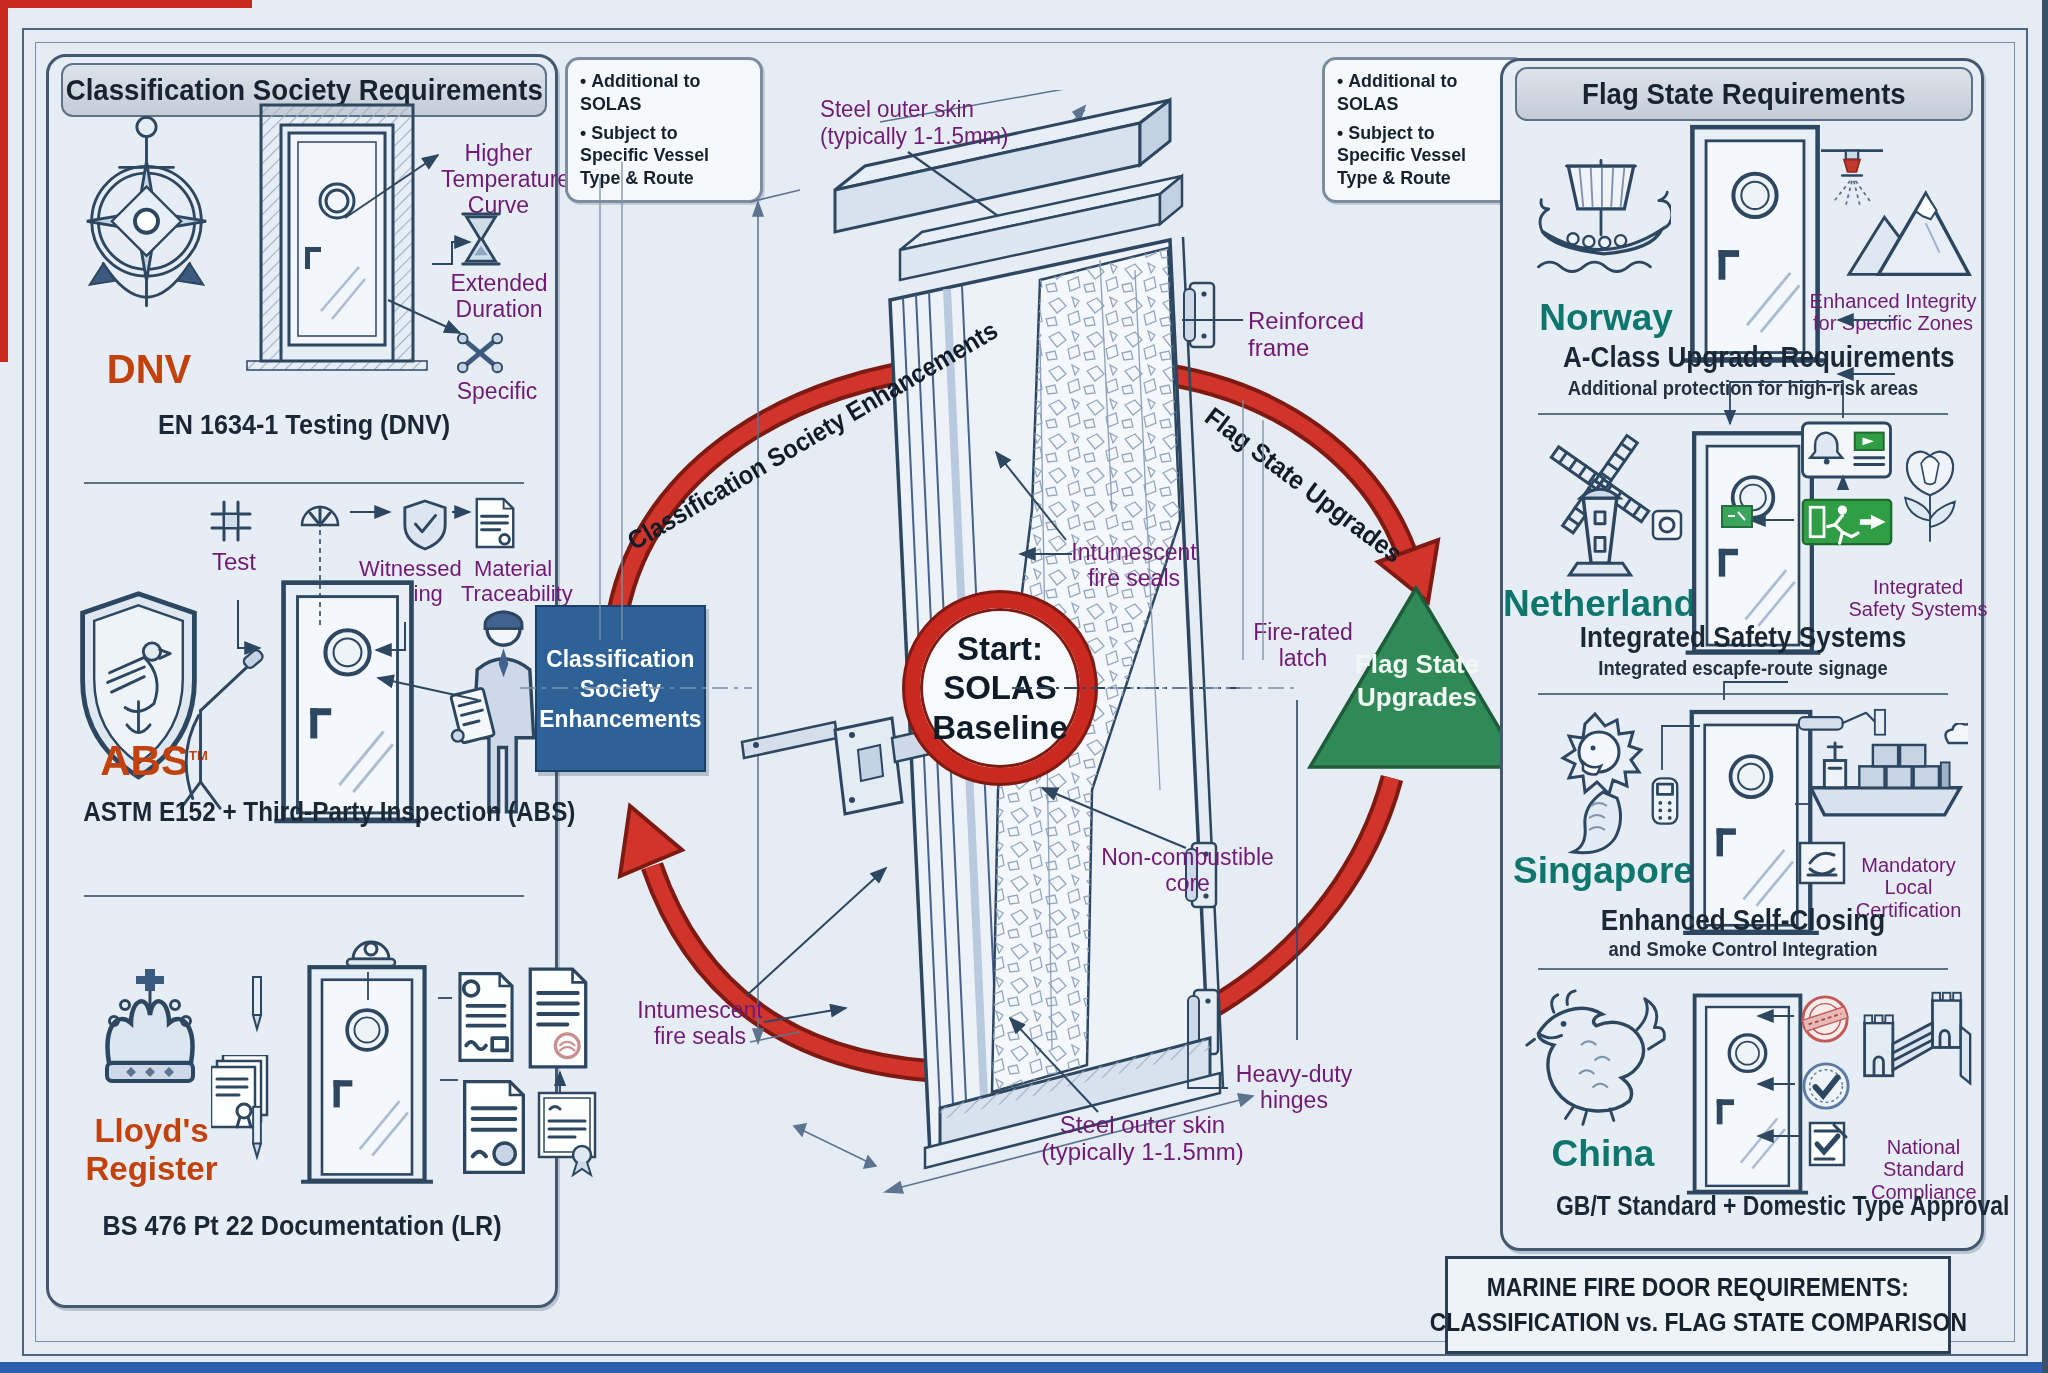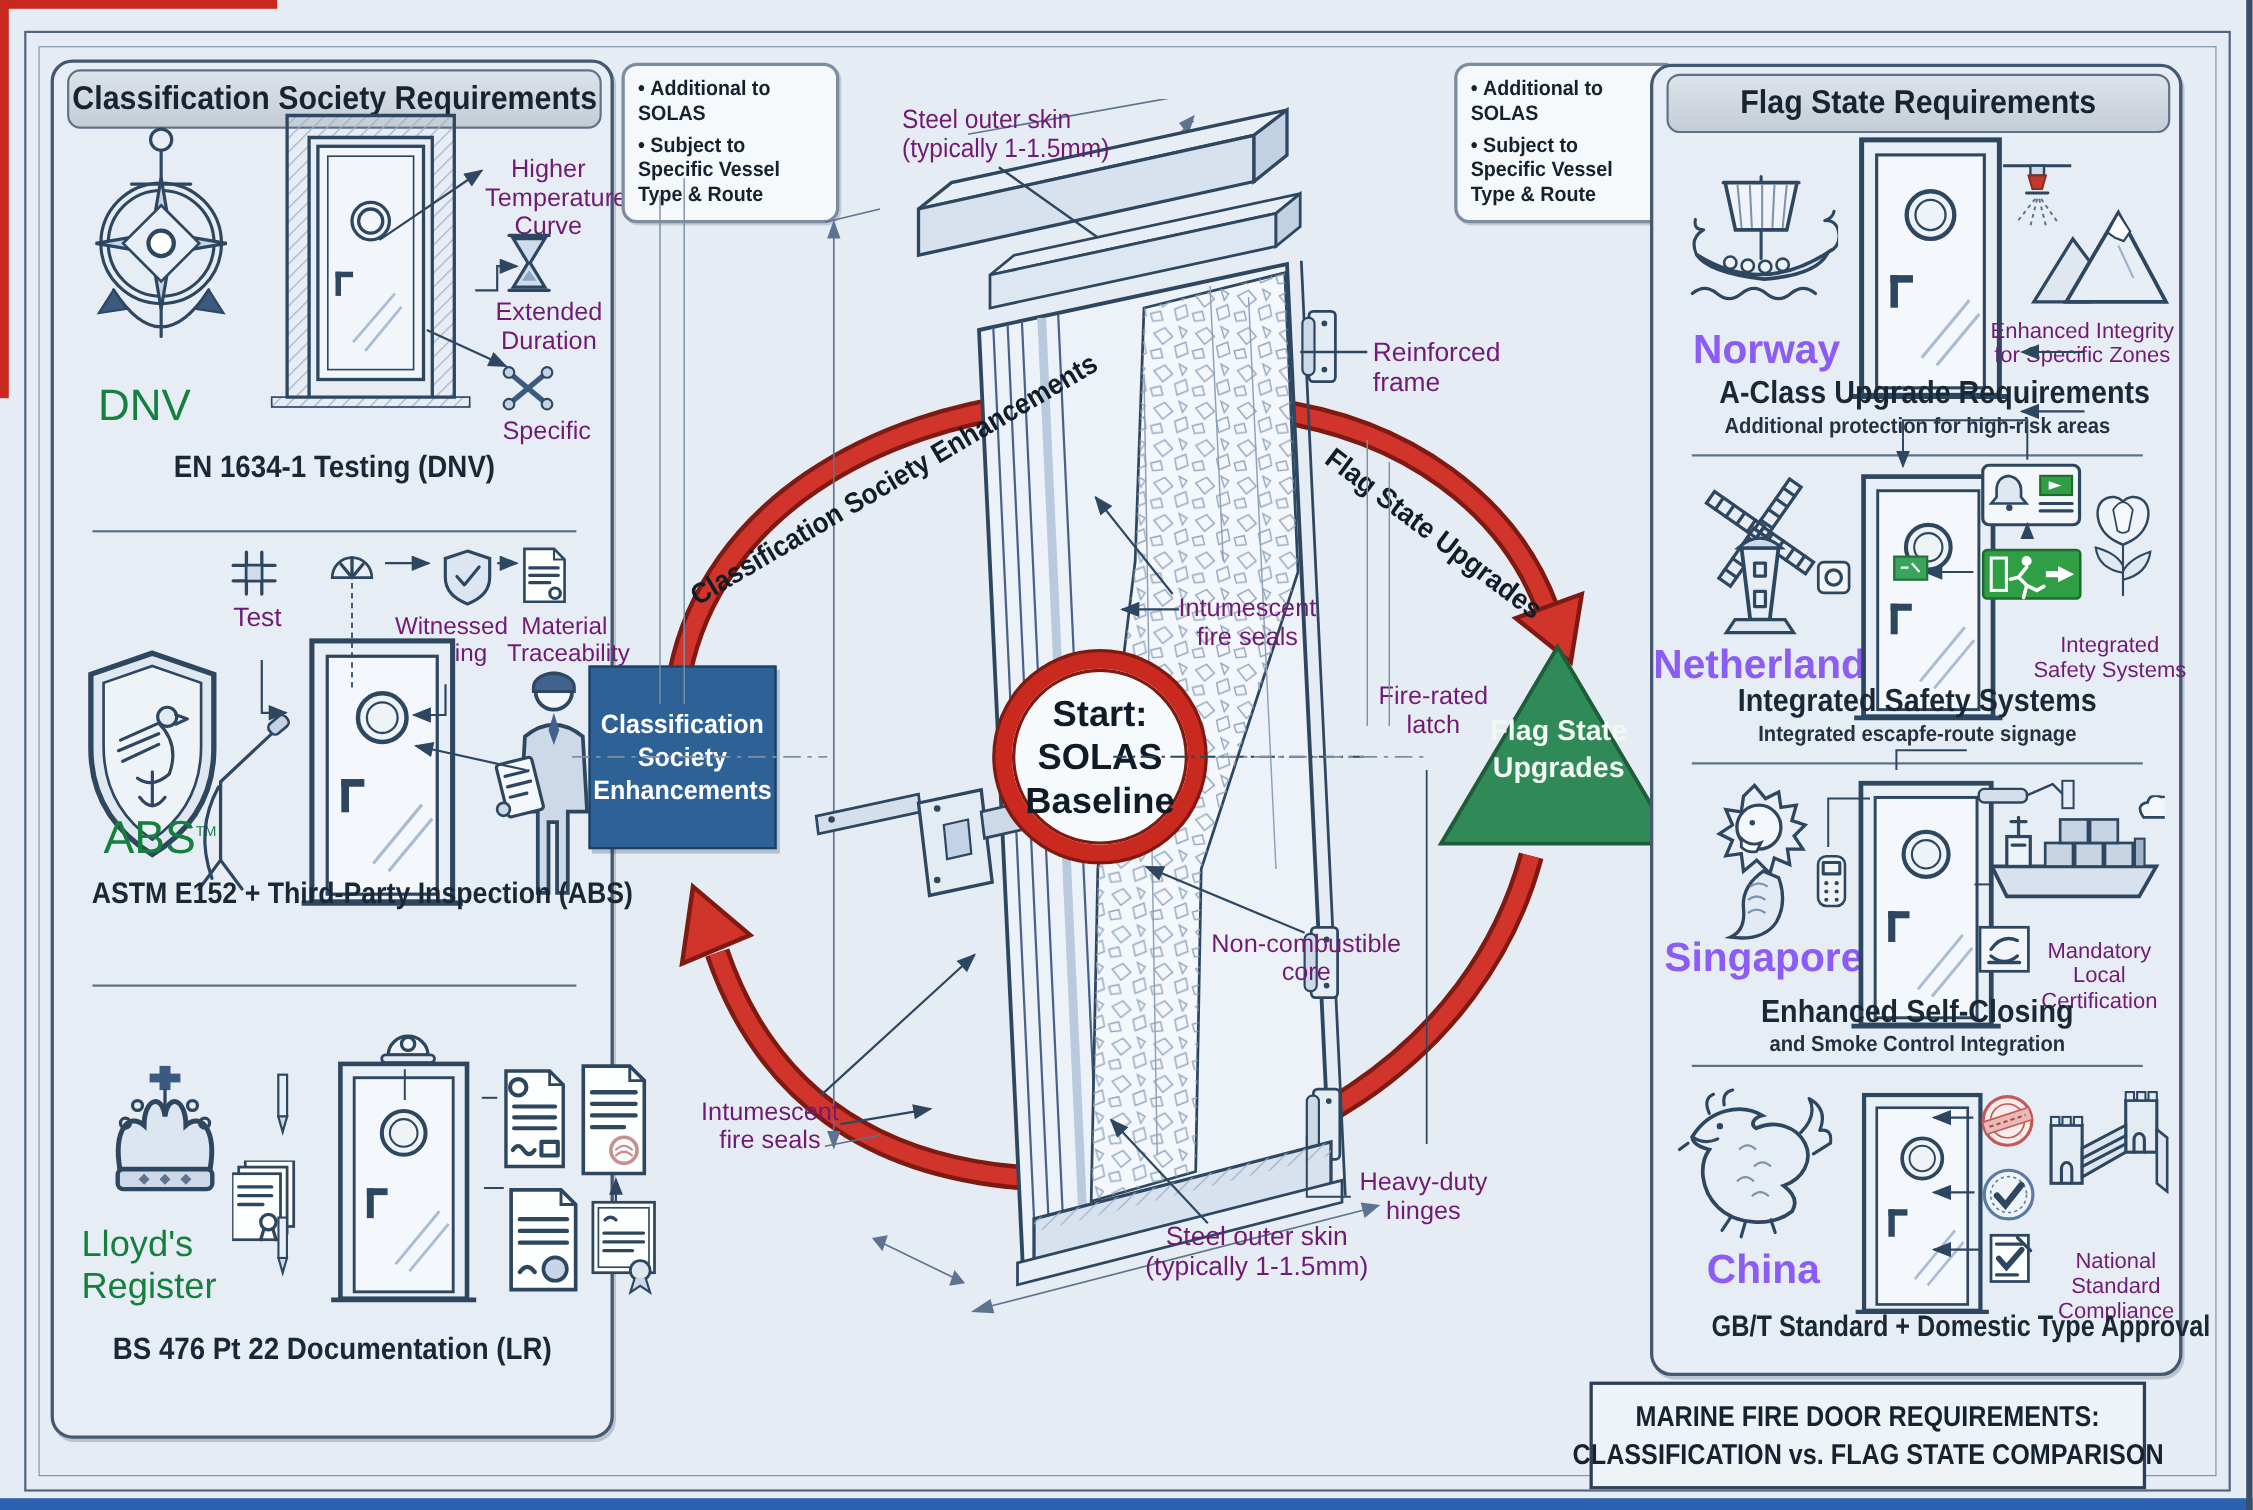--- a/index.html
+++ b/index.html
@@ -15,22 +15,22 @@
           display:flex;align-items:center;justify-content:center;}
   .hdrbar .t{font-weight:bold;font-size:30px;color:#17232f;transform:scaleX(.92);white-space:nowrap;}
   .note{position:absolute;background:#f6f9fc;border:3px solid #7d8da0;border-radius:14px;
         padding:10px 12px;box-shadow:2px 2px 0 #c2ccd8;}
   .note .ln{font-weight:bold;font-size:19px;line-height:1.2;color:#15212d;transform:scaleX(.94);transform-origin:0 50%;}
   .lab{position:absolute;font-weight:normal;color:#701a75;text-align:center;line-height:1.12;}
   .cap{position:absolute;font-weight:bold;color:#1a2735;text-align:center;white-space:nowrap;}
   .cap .in{display:block;transform:scaleX(.9);}
   .sub{position:absolute;font-weight:bold;color:#243140;text-align:center;white-space:nowrap;}
   .sub .in{display:block;transform:scaleX(.92);}
-  .cty{position:absolute;font-weight:bold;font-size:37px;color:#8b5cf6;text-align:center;}
-  .org{position:absolute;font-weight:normal;color:#15803d;text-align:left;}
+  .cty{position:absolute;font-weight:bold;font-size:37px;color:#0f766e;text-align:center;}
+  .org{position:absolute;font-weight:bold;color:#c2410c;text-align:center;}
   .divider{position:absolute;height:2px;background:#5c7086;}
   .bluebox{position:absolute;background:#2e6195;border:2px solid #1c3f66;box-shadow:3px 4px 0 rgba(40,60,90,.25);
            display:flex;align-items:center;justify-content:center;text-align:center;}
   .bluebox .t{color:#fff;font-weight:bold;font-size:24px;line-height:1.25;transform:scaleX(.95);}
   .circle{position:absolute;border-radius:50%;background:#f7fafc;border:15px solid #c9291e;
           box-shadow:0 0 0 3px #7e1a12, inset 0 0 0 3px #7e1a12;display:flex;align-items:center;justify-content:center;}
   .circle .t{font-weight:bold;font-size:33px;line-height:1.2;color:#0f1c28;text-align:center;}
   .tritext{position:absolute;color:#f2f8f4;font-weight:bold;font-size:26px;line-height:1.28;text-align:center;}
   .arclab{position:absolute;font-weight:bold;font-size:26px;color:#101c28;white-space:nowrap;}
   .banner{position:absolute;background:#f4f8fb;border:3px solid #22354c;box-shadow:0 0 0 1px #8fa0b4 inset;

